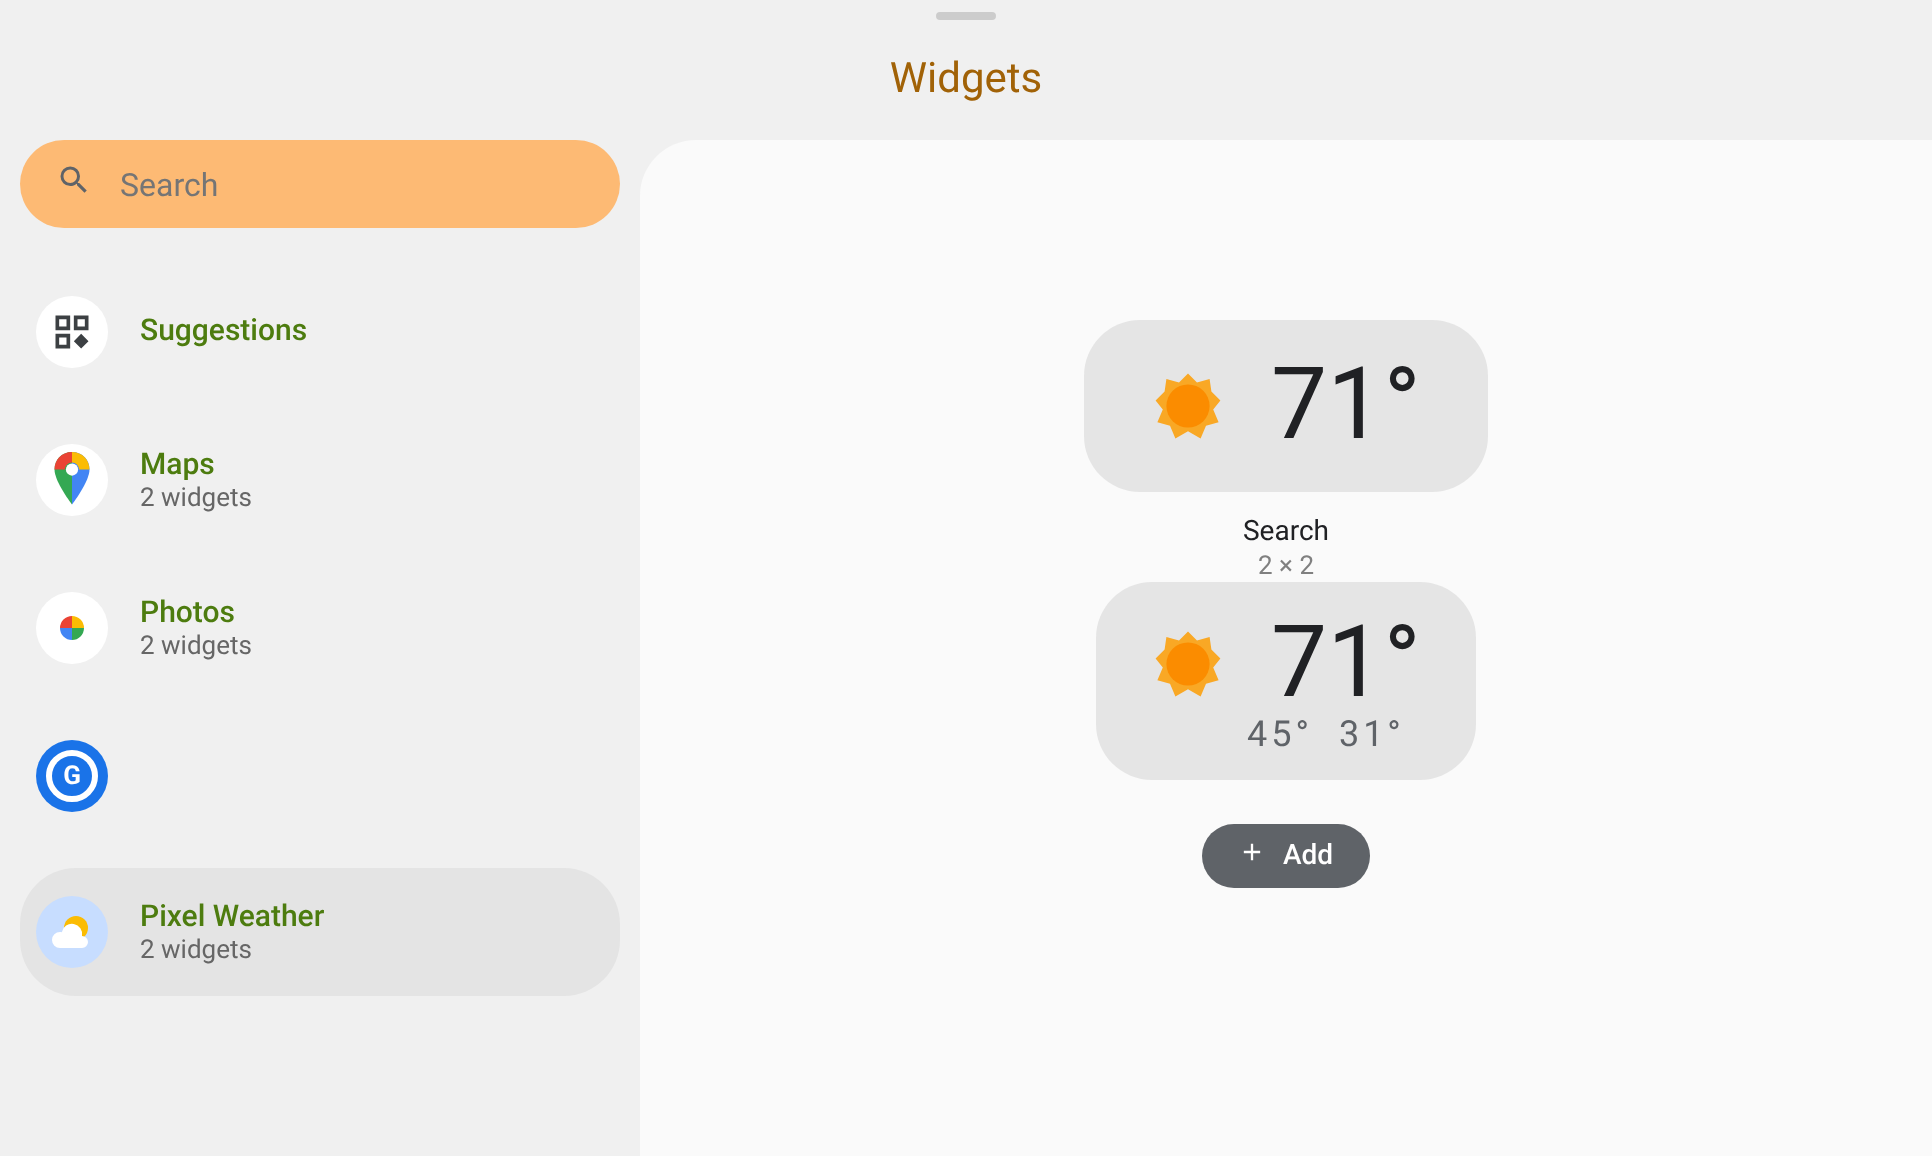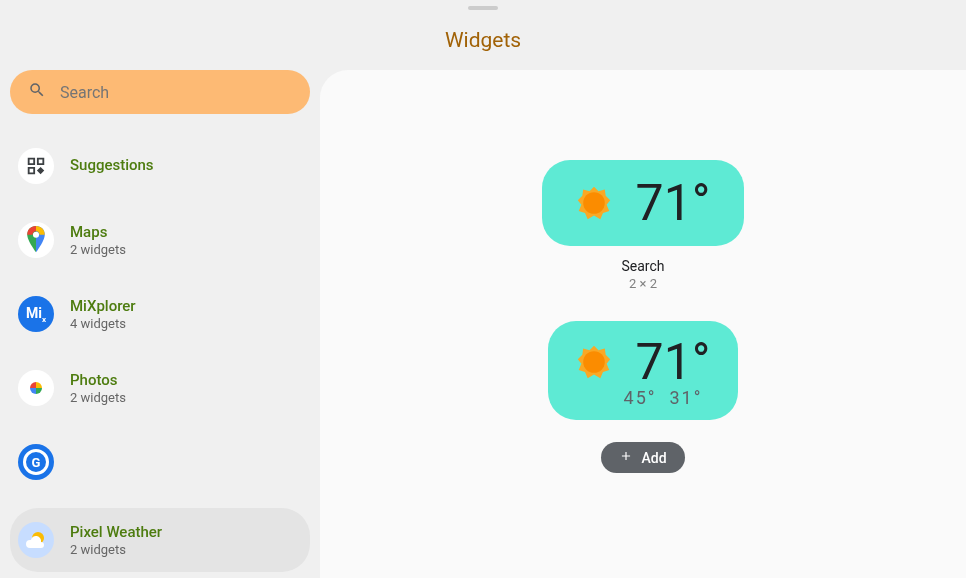--- a/index.html
+++ b/index.html
@@ -29,29 +29,29 @@
     .mx-circle { background: #1a73e8; }
     .mx-icon { color: #fff; font-size: 14px; font-weight: 700; }
     .photos-icon svg { width: 24px; height: 24px; }
     .pl-circle { background: #1a73e8; }
     .pl-ring { width: 26px; height: 26px; border: 3px solid #fff; border-radius: 50%; display:flex; align-items:center; justify-content:center; color:#fff; font-weight:700; font-size:13px; }
     .pw-circle { background: #c7ddff; }
     .pw-icon svg { width: 24px; height: 24px; }
 
     .main { flex: 1; background: #fafafa; border-top-left-radius: 28px; display: flex; flex-direction: column; align-items: center; padding-top: 90px; }
 
-    .widget-card { background: #5eead4; border-radius: 28px; display: flex; align-items: center; justify-content: space-between; padding: 14px 34px; margin-bottom: 8px; }
+    .widget-card { background: #e5e5e5; border-radius: 28px; display: flex; align-items: center; justify-content: space-between; padding: 14px 34px; margin-bottom: 8px; }
     .widget-card.big { padding: 12px 28px; flex-direction: column; align-items: center; }
     .wrow { display: flex; align-items: center; }
     .sun { width: 36px; height: 36px; margin-right: 24px; }
     .temp { font-size: 50px; font-weight: 400; color: #202124; }
     .hilow { font-size: 18px; color: #5f6368; letter-spacing: 2px; margin-top: -4px; align-self: center; padding-left: 40px; }
 
     .wname { font-size: 14px; color: #202124; margin-top: 4px; }
-    .wdim { font-size: 13px; color: #808080; margin-top: 2px; margin-bottom: 30px; }
+    .wdim { font-size: 13px; color: #808080; margin-top: 2px; }
 
     .add-btn { background: #5f6368; color: #fff; border-radius: 20px; padding: 7px 18px; display: flex; align-items: center; cursor: pointer; margin-top: 14px; }
     .add-btn svg { width: 14px; height: 14px; fill: #fff; margin-right: 8px; }
     .add-btn span { font-size: 14px; font-weight: 500; }
   </style>
 </head>
 <body>
 
 <div class="handle"></div>
 <div class="title">Widgets</div>
@@ -88,29 +88,20 @@
             <path fill="#ea4335" d="M2 10c0-5.5 4-10 10-10v6c-2.2 0-4 1.8-4 4H2z"></path>
             <path fill="#fbbc04" d="M22 10c0-5.5-4-10-10-10v6c2.2 0 4 1.8 4 4h6z"></path>
           </svg>
       </div>
       <div>
         <div class="side-label">Maps</div>
         <div class="side-sub">2 widgets</div>
       </div>
     </div>
 
-    <div class="side-item">
-      <div class="icon-circle mx-circle">
-        <span class="mx-icon">Mi<sub style="font-size:8px">x</sub></span>
-      </div>
-      <div>
-        <div class="side-label">MiXplorer</div>
-        <div class="side-sub">4 widgets</div>
-      </div>
-    </div>
 
     <div class="side-item">
       <div class="icon-circle white photos-icon">
         <svg viewBox="0 0 24 24">
             <path fill="#ea4335" d="M12 12V6a6 6 0 00-6 6h6z"></path>
             <path fill="#fbbc04" d="M12 12h6a6 6 0 00-6-6v6z"></path>
             <path fill="#34a853" d="M12 12v6a6 6 0 006-6h-6z"></path>
             <path fill="#4285f4" d="M12 12H6a6 6 0 006 6v-6z"></path>
           </svg>
       </div>

